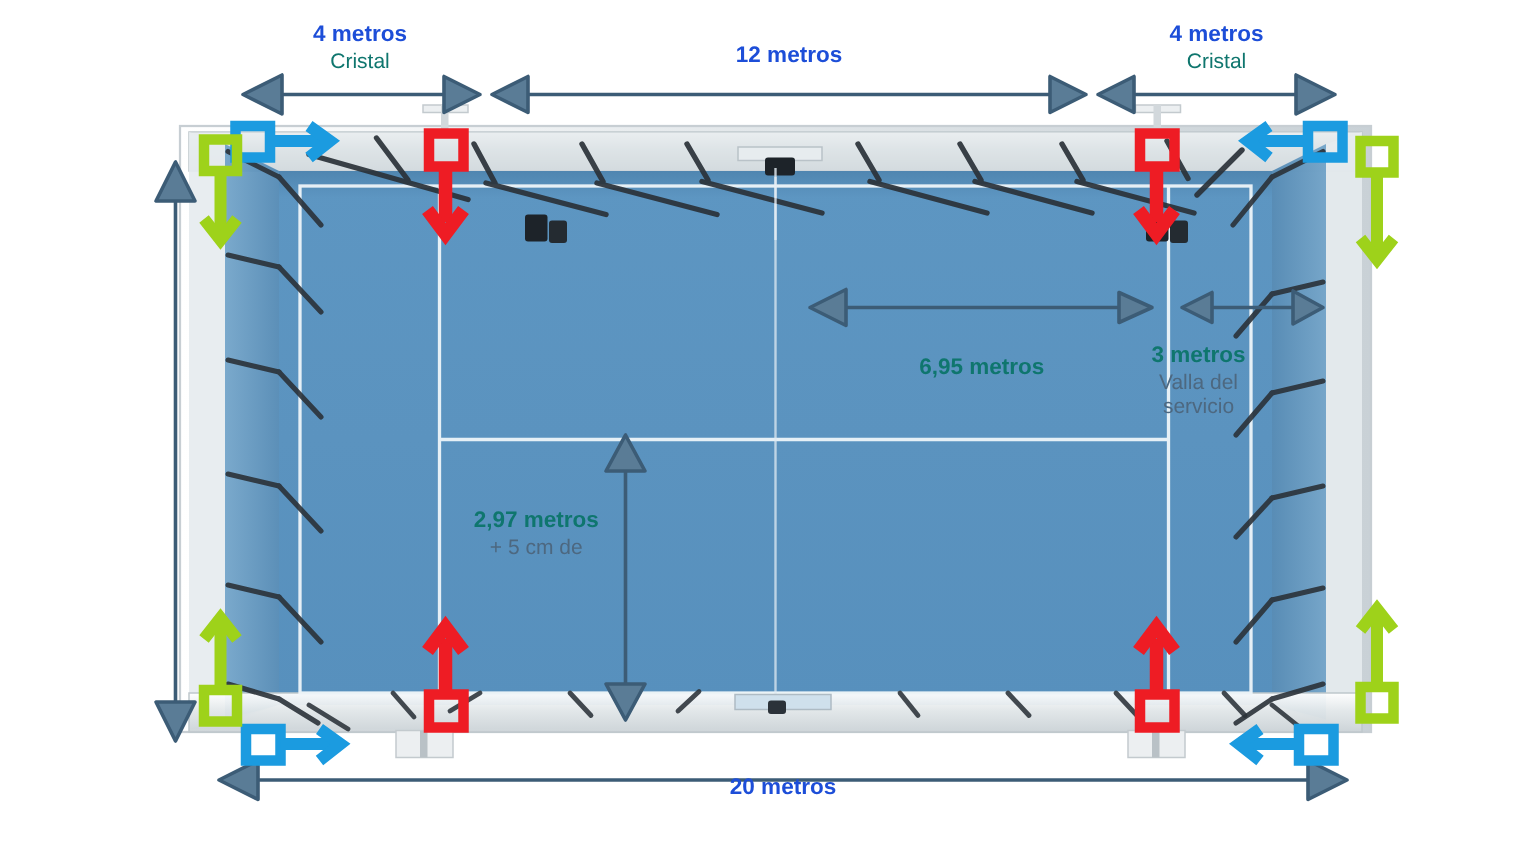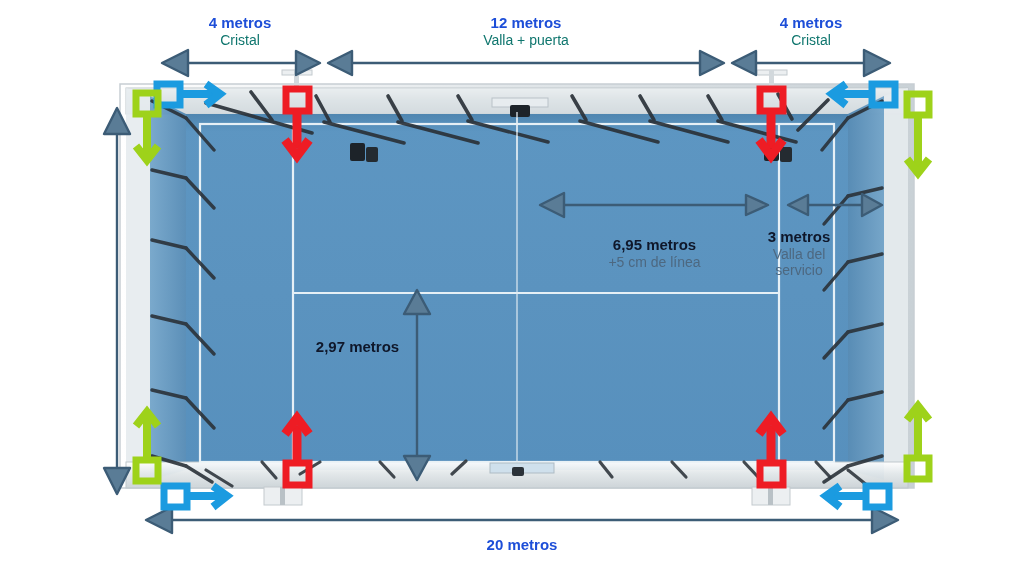--- a/index.html
+++ b/index.html
@@ -4,21 +4,21 @@
 <style>
   html,body{margin:0;padding:0;background:#ffffff;}
   body{width:1024px;height:576px;overflow:hidden;
        font-family:"Liberation Sans","DejaVu Sans",sans-serif;}
   #stage{position:relative;width:1024px;height:576px;background:#ffffff;}
   #stage svg.layer{position:absolute;left:0;top:0;width:1024px;height:576px;}
 
   .lbl{position:absolute;text-align:center;line-height:1.18;}
   .lbl .big{font-weight:bold;font-size:15px;color:#1d4ed8;white-space:nowrap;}
   .lbl .sub{font-size:14px;color:#0f766e;white-space:nowrap;}
-  .lbl.oncourt .big{color:#0f172a;}
+  .lbl.oncourt .big{color:#0f766e;}
   .lbl.oncourt .sub{color:#4d6880;}
 </style>
 </head>
 <body>
 
 <div id="stage">
 
   <svg class="layer" viewBox="0 0 1024 576" preserveAspectRatio="none">
     <defs>
       <linearGradient id="glassGrad" x1="0" y1="0" x2="0" y2="1">
@@ -301,42 +301,41 @@
       <line x1="771" y1="463" x2="771" y2="426" stroke-width="9"></line>
       <polyline points="759,434 771,418 783,434" stroke-width="9" stroke-linecap="butt"></polyline>
     </g>
   </svg>
 
   <div class="lbl" style="left:160px;top:14px;width:160px;">
     <div class="big">4 metros</div>
     <div class="sub">Cristal</div>
   </div>
 
-  <div class="lbl" style="left:446px;top:14px;width:160px;text-align:center;">
+  <div class="lbl" style="left:446px;top:28px;width:160px;text-align:center;">
     <div class="big">12 metros</div>
-    <div class="sub">Valla + puerta</div>
   </div>
 
   <div class="lbl" style="left:731px;top:14px;width:160px;">
     <div class="big">4 metros</div>
     <div class="sub">Cristal</div>
   </div>
 
   <div class="lbl oncourt" style="left:572px;top:236px;width:165px;">
     <div class="big">6,95 metros</div>
-    <div class="sub">+5 cm de línea</div>
   </div>
 
   <div class="lbl oncourt" style="left:748px;top:228px;width:102px;">
     <div class="big">3 metros</div>
     <div class="sub">Valla del</div>
     <div class="sub">servicio</div>
   </div>
 
   <div class="lbl oncourt" style="left:285px;top:338px;width:145px;">
     <div class="big">2,97 metros</div>
-  </div>
-
-  <div class="lbl" style="left:442px;top:536px;width:160px;">
+    <div class="sub">+ 5 cm de</div>
+  </div>
+
+  <div class="lbl" style="left:442px;top:516px;width:160px;">
     <div class="big">20 metros</div>
   </div>
 
 </div>
 
 </body></html>

